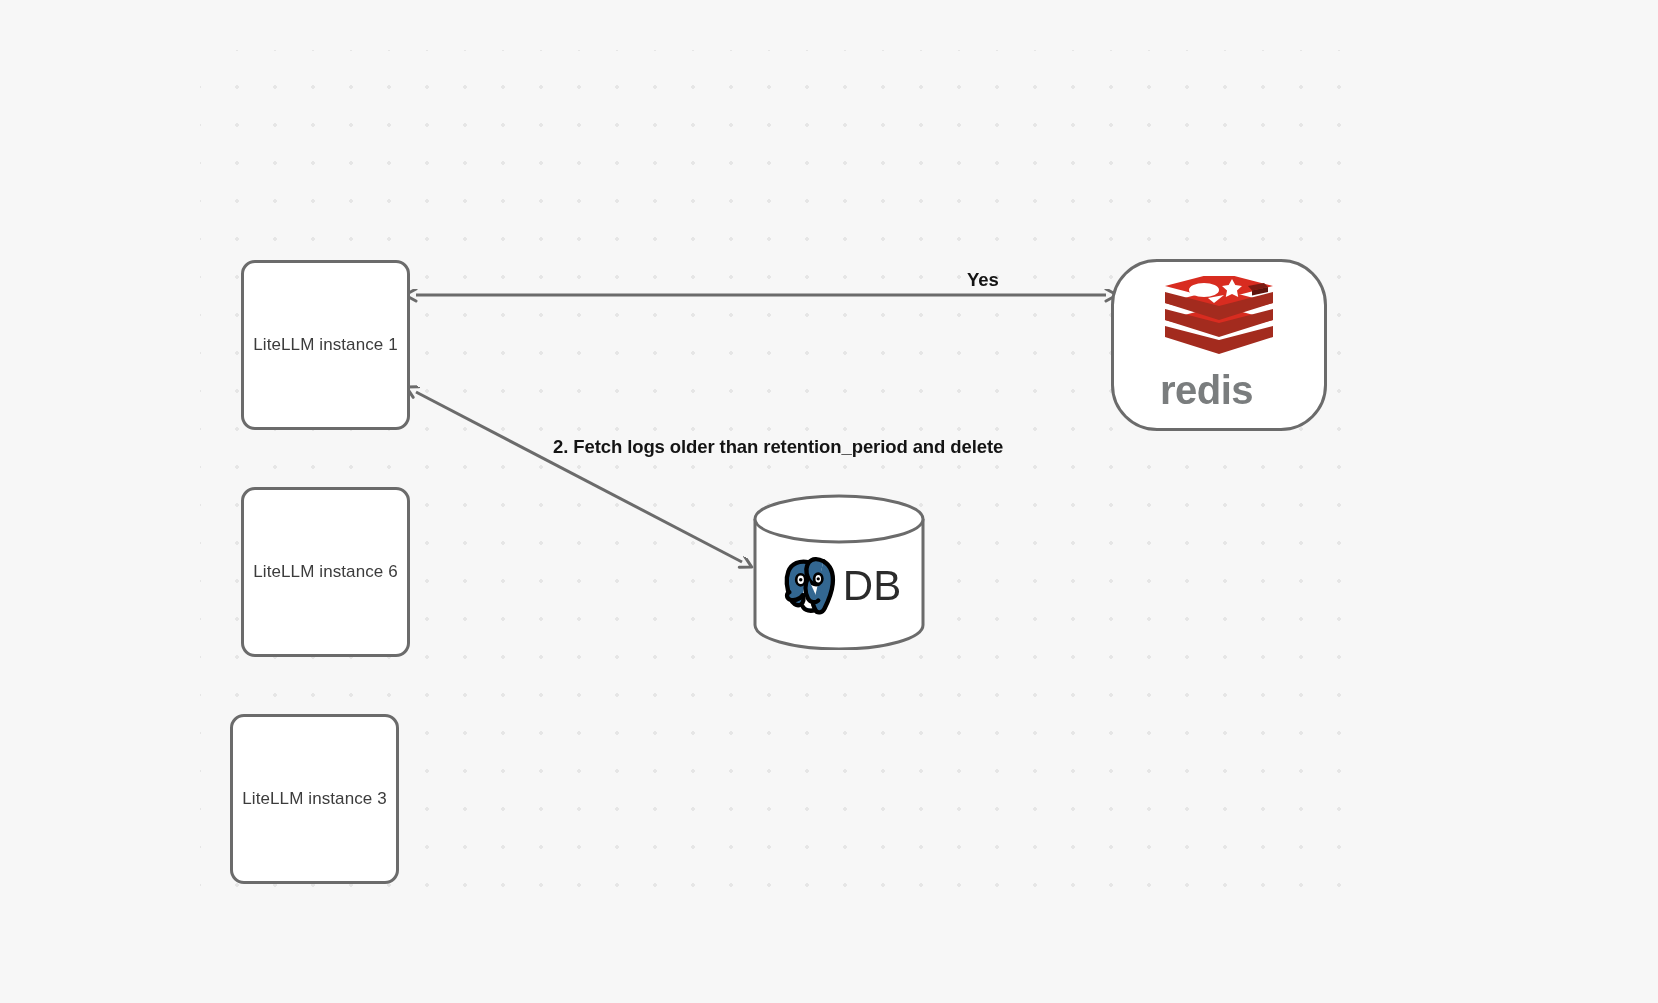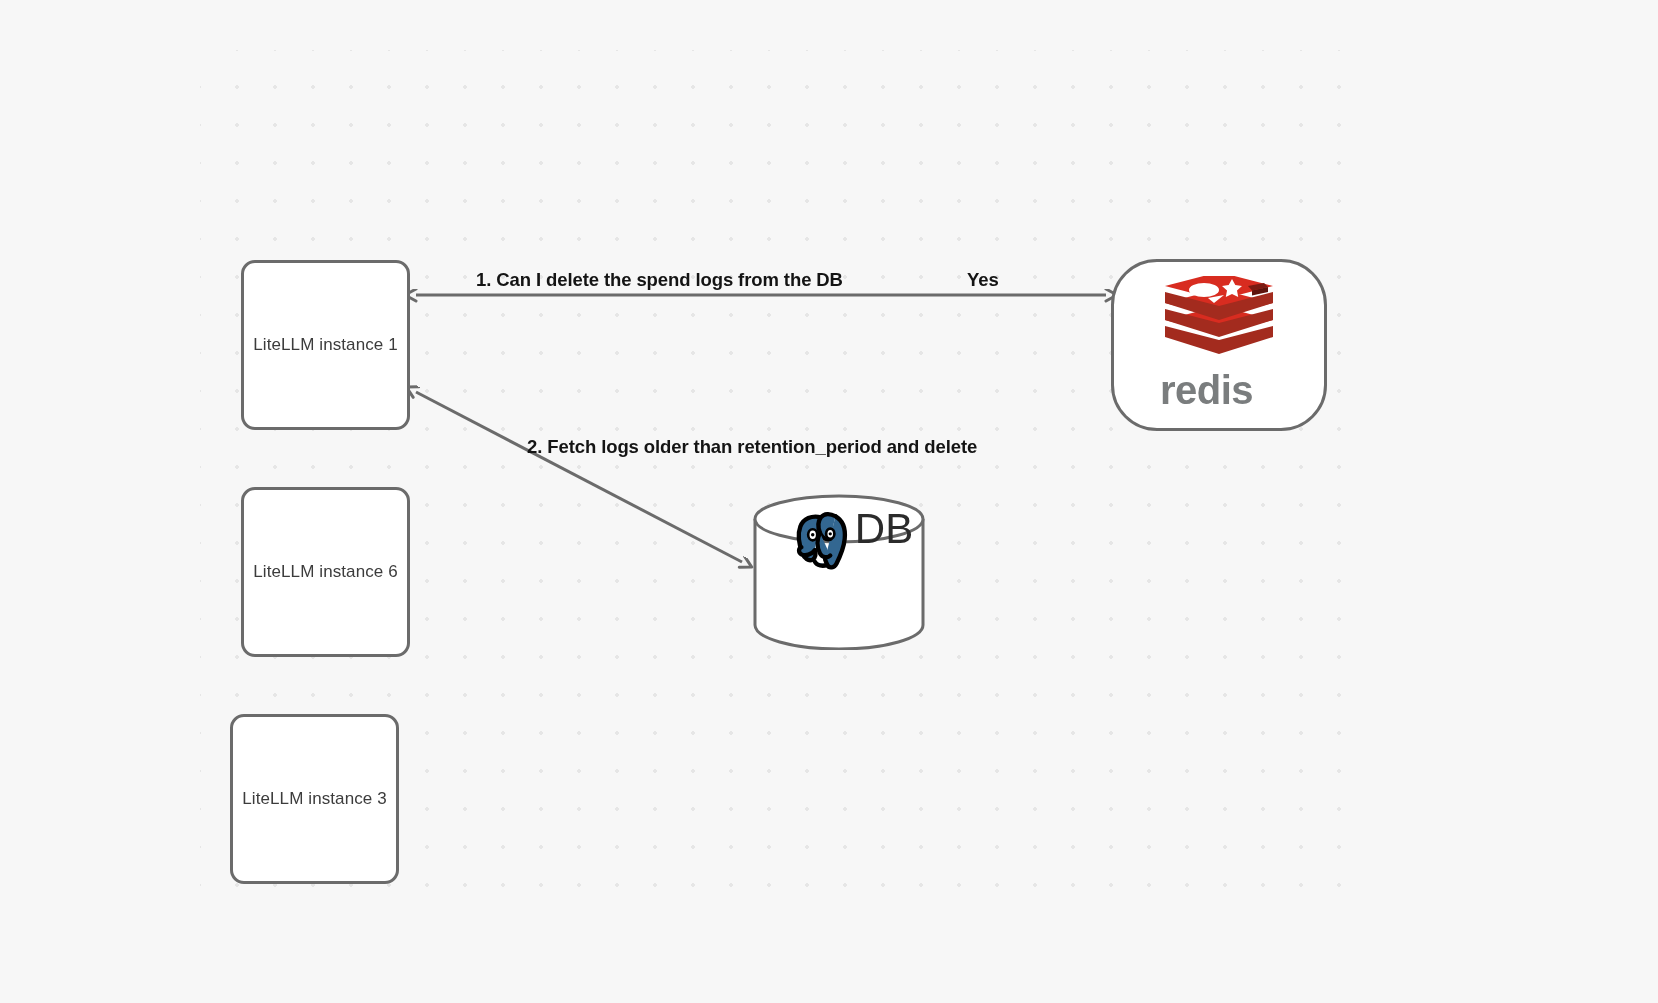--- a/index.html
+++ b/index.html
@@ -90,25 +90,25 @@
   #node-db {
     position: absolute;
     left: 752px;
     top: 494px;
     width: 174px;
     height: 156px;
   }
 
   .db-text-layer {
     position: absolute;
-    left: 12px; top: 0;
+    left: 0; top: 0;
     width: 100%;
     height: 100%;
     display: flex;
-    align-items: flex-start;
+    align-items: center;
     justify-content: center;
     transform: translateY(14px);
   }
 
   .db-word {
     font-size: 42px;
     font-weight: 400;
     color: #2b2b2b;
     line-height: 1;
     font-family: "Liberation Sans", sans-serif;
@@ -120,21 +120,21 @@
     font-family: "Liberation Sans", sans-serif;
     font-weight: 700;
     color: #141414;
     font-size: 18.5px;
     white-space: nowrap;
     letter-spacing: -0.1px;
   }
 
   #label-step-1 { left: 476px; top: 269px; }
   #label-yes    { left: 967px; top: 269px; }
-  #label-step-2 { left: 527px; top: 436px; text-align: right; }
+  #label-step-2 { left: 553px; top: 436px; text-align: right; }
 
   svg.edges {
     position: absolute;
     left: 0; top: 0;
     width: 1658px;
     height: 1003px;
     pointer-events: none;
   }
 </style>
 </head>
@@ -217,19 +217,18 @@
           <ellipse cx="23" cy="26" rx="4.4" ry="5.4"></ellipse>
           <ellipse cx="40" cy="25" rx="4" ry="5"></ellipse>
         </g>
         <circle cx="23" cy="26" r="1.7" fill="#000000"></circle>
         <circle cx="40" cy="25" r="1.6" fill="#000000"></circle>
       </svg>
       <span class="db-word">DB</span>
     </div>
   </div>
 
-  <div class="edge-label" id="label-step-1">1.  Can I delete the spend logs from the DB</div>
 
   <div class="edge-label" id="label-yes">Yes</div>
 
   <div class="edge-label" id="label-step-2">2.  Fetch logs older than retention_period and delete</div>
 
 </div>
 
 </body></html>

